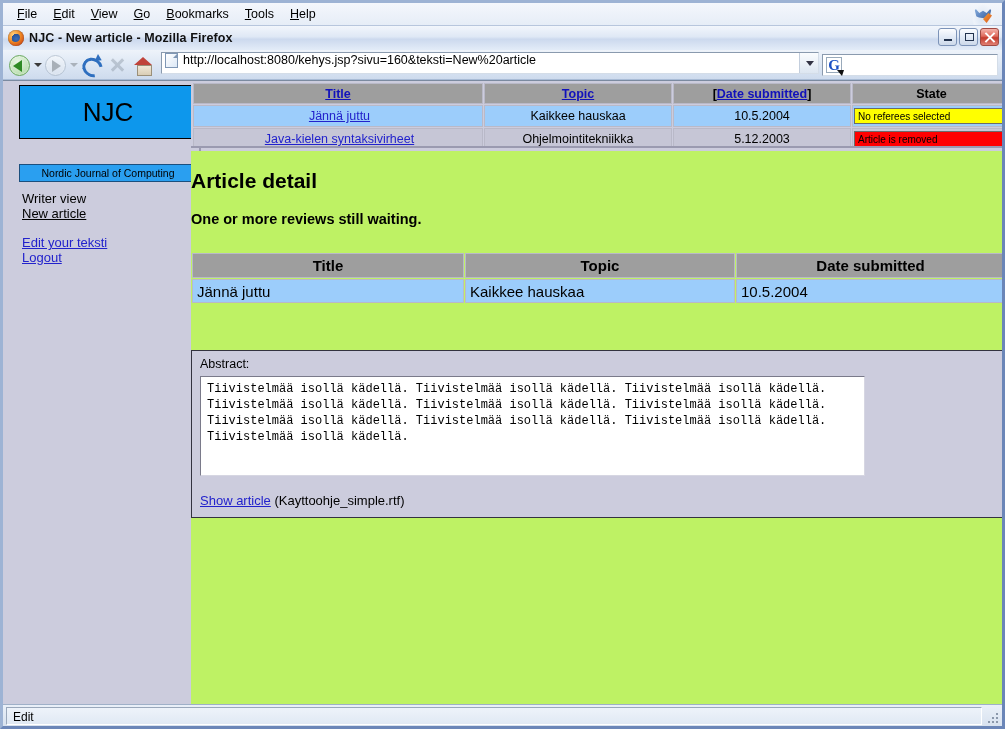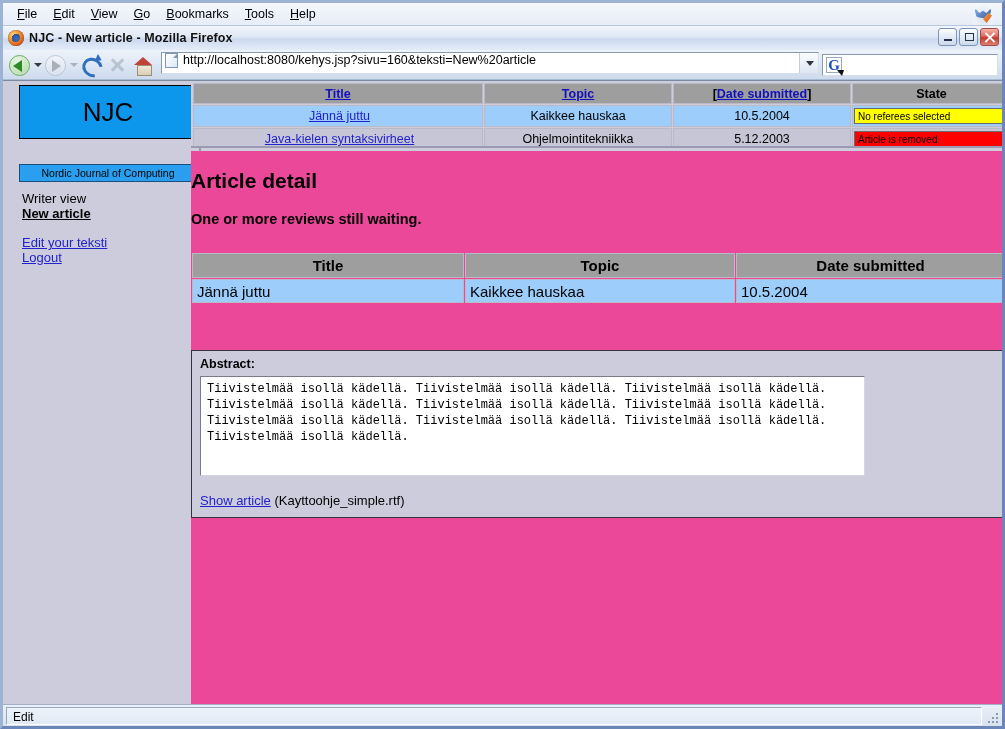--- a/index.html
+++ b/index.html
@@ -235,21 +235,21 @@
   #njc-banner {
     margin-top: 25px;
     width: 178px; height: 18px;
     background: #2a9ff0;
     border: 1px solid #1b4f7e;
     display: flex; align-items: center; justify-content: center;
     font-size: 10.5px; color: #000;
   }
   #view-label { margin-top: 9px; margin-left: 3px; font-size: 13px; color: #000; }
   #new-article {
-    margin-left: 3px; font-size: 13px; font-weight: bold; color: #000;
+    margin-left: 3px; font-size: 13px; font-weight: normal; color: #000;
     text-decoration: underline; display: inline-block;
   }
   .side-link {
     display: block; margin-left: 3px; font-size: 13px;
     color: #2222cc; text-decoration: underline; line-height: 15px;
   }
   #side-links { margin-top: 14px; }
 
   
   #topframe {
@@ -280,21 +280,21 @@
     display: block; width: 100%; height: 16px; line-height: 16px;
     font-size: 10px; text-align: left; padding-left: 3px;
     border: 1px solid #6b6b6b;
   }
   .badge-yellow { background: #ffff00; color: #000; }
   .badge-red { background: #ff0000; color: #000; }
 
   
   #mainframe {
     position: absolute; left: 188px; top: 70px; right: 0; bottom: 0;
-    background: #ec4899; padding: 0 4px 0 0;
+    background: #bef264; padding: 0 4px 0 0;
     overflow: hidden;
   }
   h1#page-title {
     margin: 0; padding: 18px 0 0 0;
     font-size: 21px; font-weight: bold; color: #000;
     font-family: "Liberation Sans", sans-serif;
   }
   #status-msg { margin: 18px 0 0 0; font-size: 14.5px; color: #000; font-weight: bold; }
 
   table.detail {
@@ -312,21 +312,21 @@
   }
 
   #abstract-box {
     margin-top: 46px;
     width: 813px; height: 168px;
     border: 1px solid #33333f;
     background: #ccccdd;
     padding: 6px 8px;
     position: relative;
   }
-  #abstract-label { font-size: 12.5px; color: #000; font-weight: bold; }
+  #abstract-label { font-size: 12.5px; color: #000; }
   #abstract-text {
     margin-top: 5px;
     width: 665px; height: 100px;
     background: #fff;
     border: 1px solid; border-color: #7a7a8a #d6d6e2 #d6d6e2 #7a7a8a;
     font-family: "Liberation Mono", monospace;
     font-size: 12px; line-height: 16px;
     color: #000; padding: 4px 6px;
     overflow: hidden;
     resize: none;

